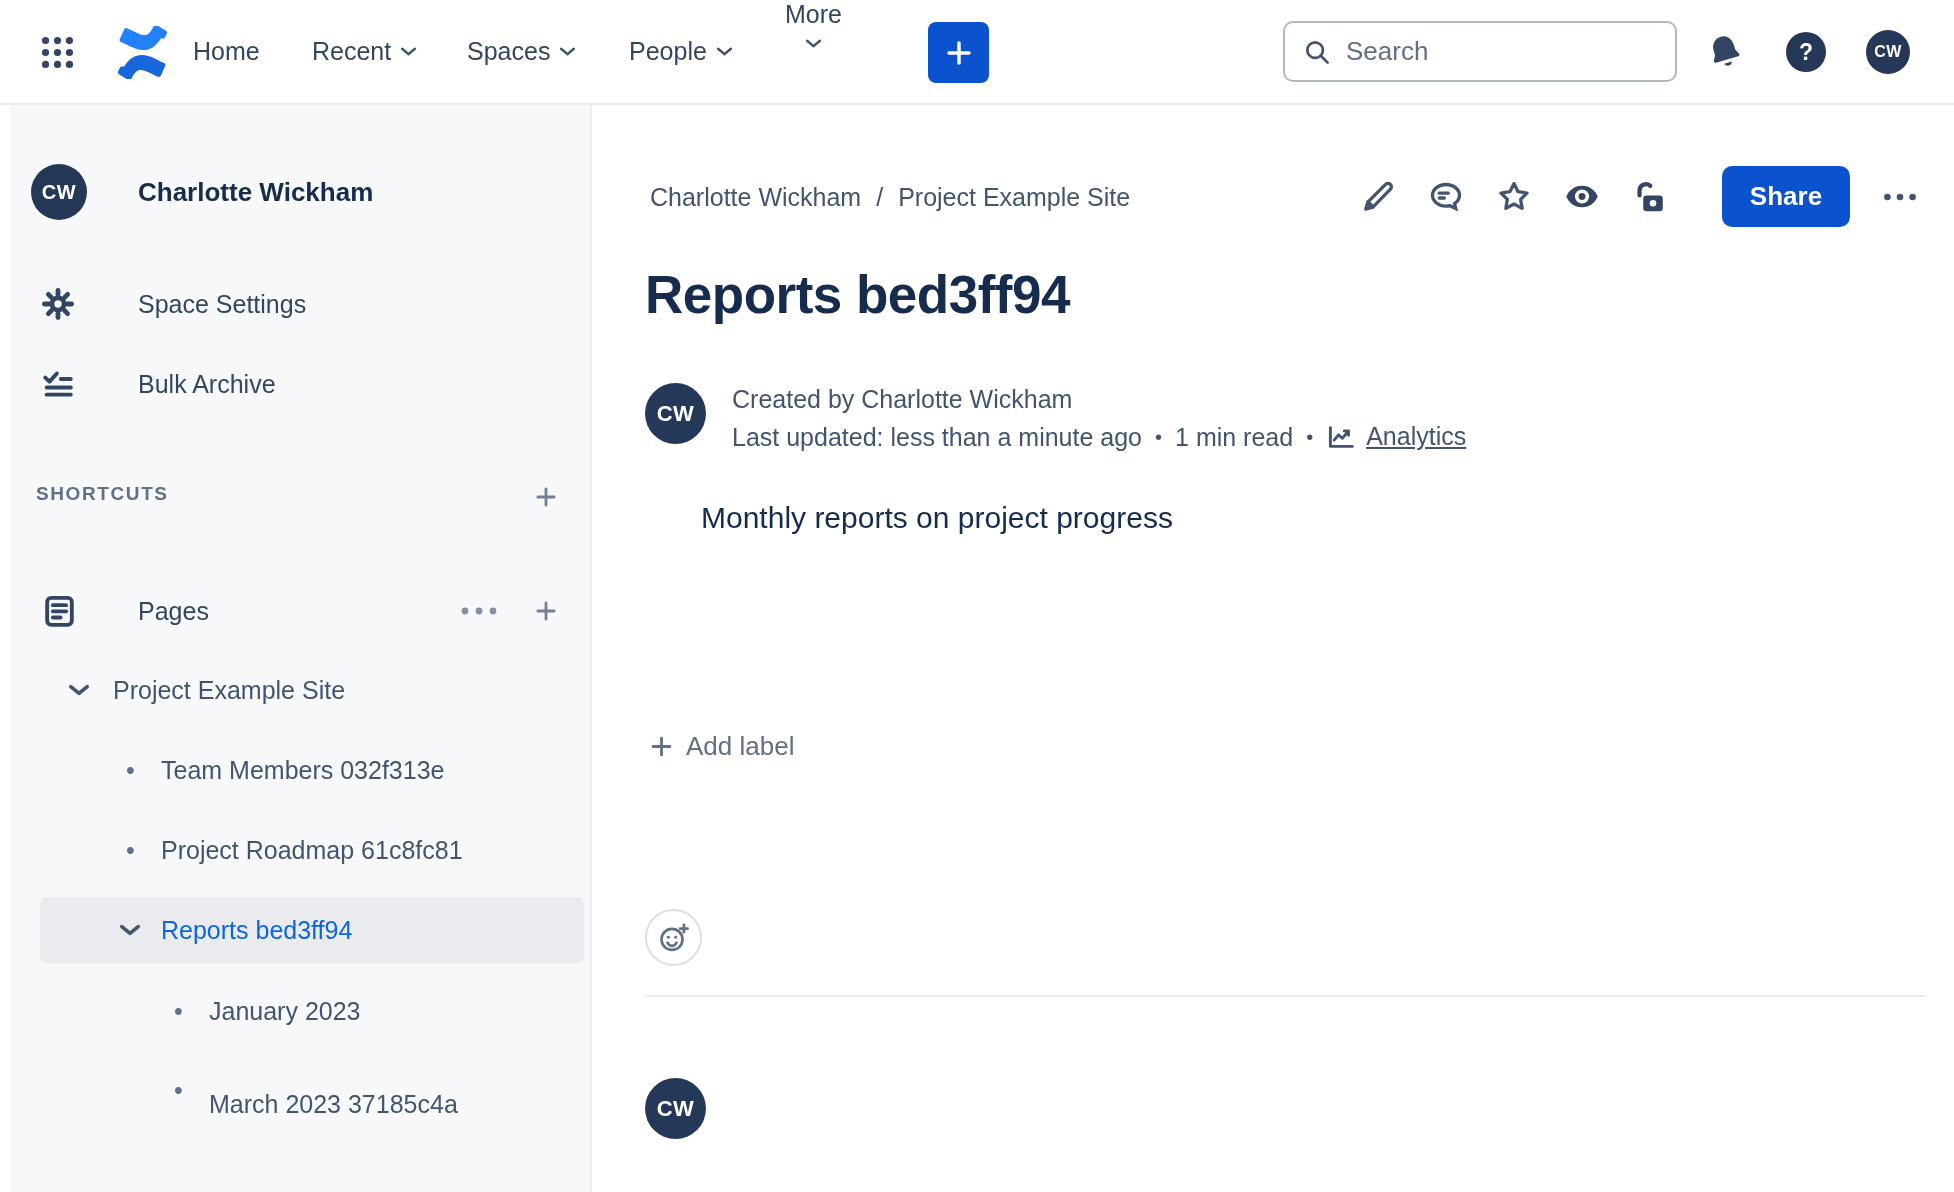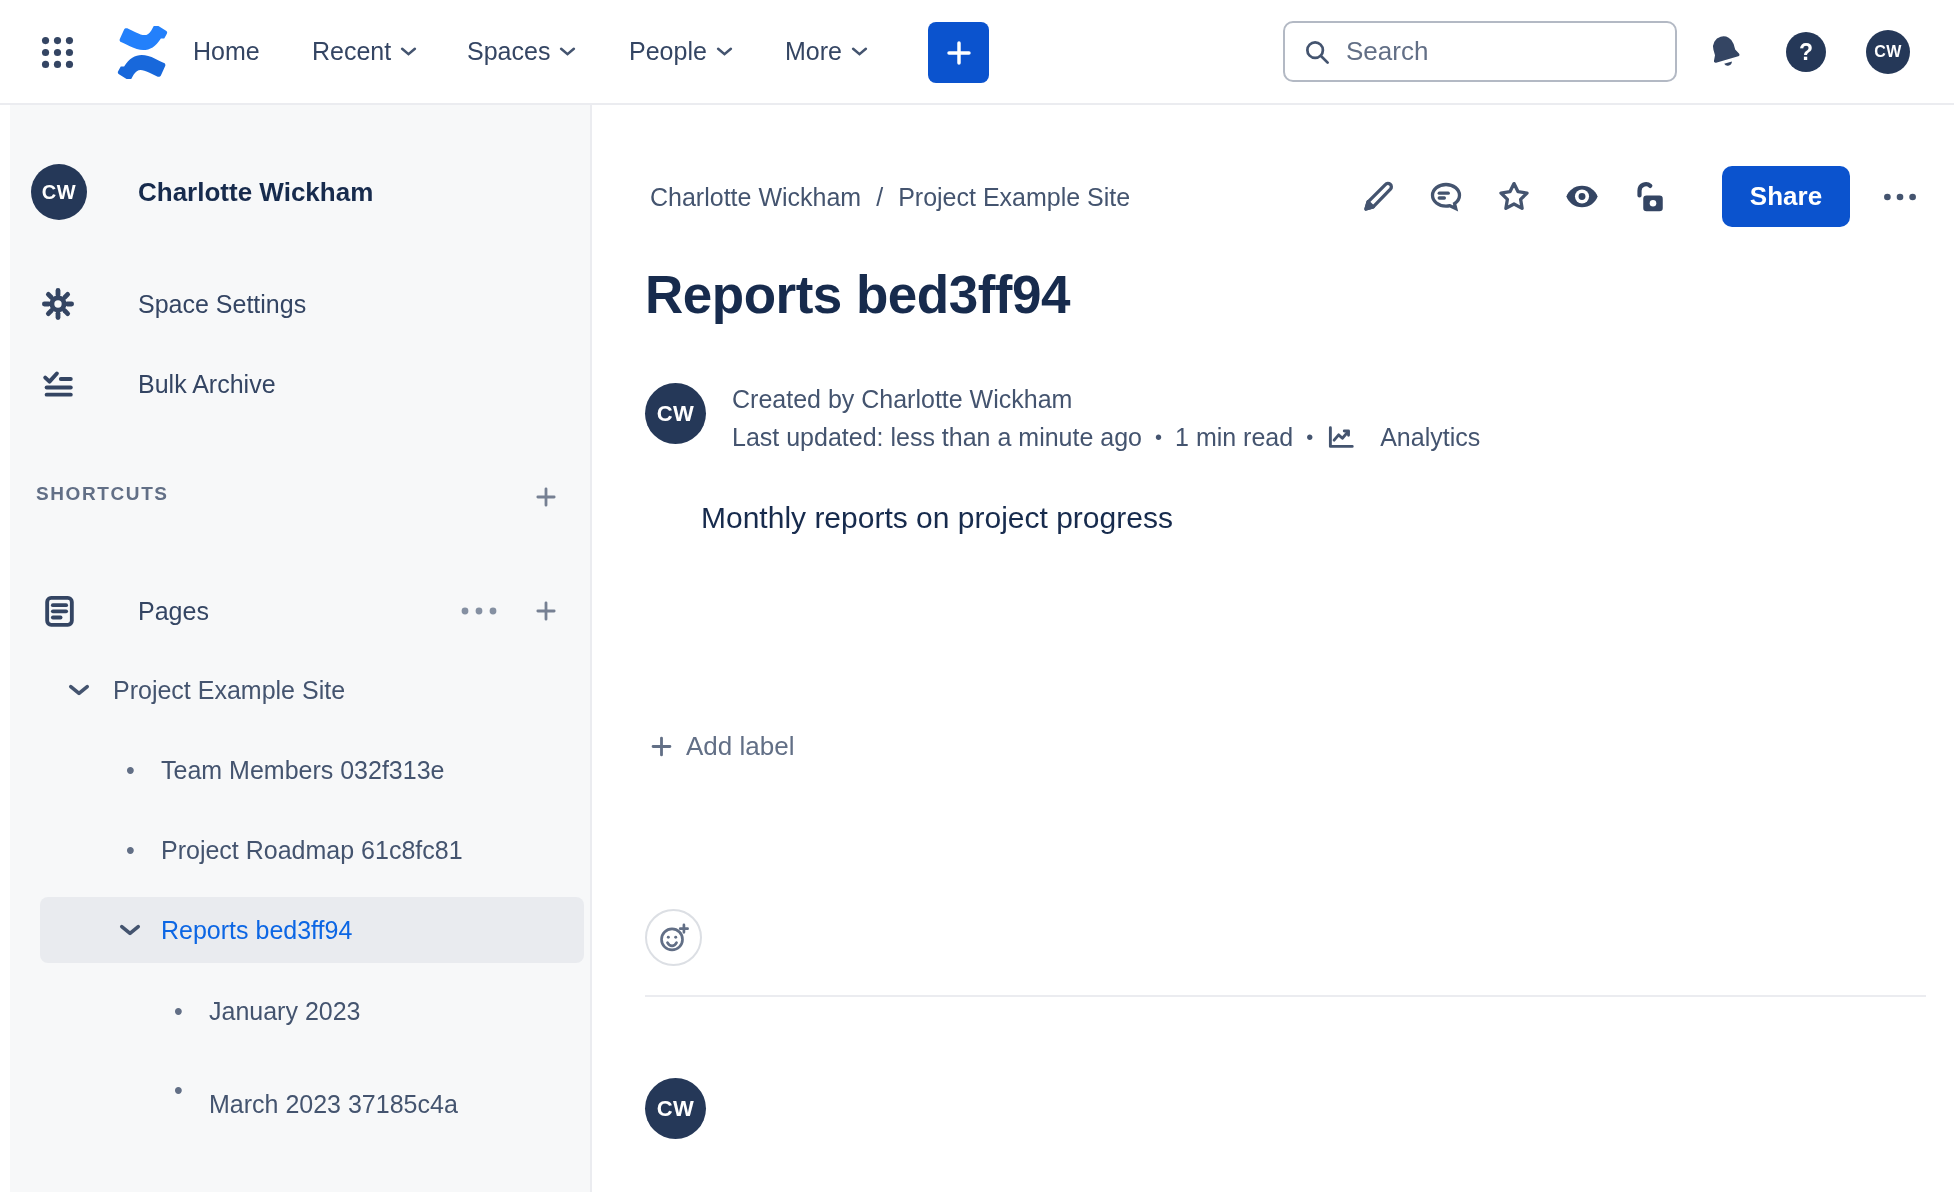--- a/index.html
+++ b/index.html
@@ -63,21 +63,21 @@
   .actions .iconbtn { width:36px; }
   .sharebtn { width:128px; height:61px; background:#0B53CE; border:none; border-radius:10px;
               color:#fff; font-size:26px; font-weight:700; font-family:"Liberation Sans", sans-serif;
               cursor:pointer; margin-left:22px; }
   .pagetitle { position:absolute; left:645px; top:264px; font-size:53px; font-weight:600;
                letter-spacing:-0.5px; color:#172B4D; }
   .byline-avatar { position:absolute; left:645px; top:383px; width:61px; height:61px; font-size:22px; }
   .byline { position:absolute; left:732px; top:385px; font-size:25px; color:#44546F; }
   .byline .l2 { margin-top:8px; display:flex; align-items:center; gap:13px; }
   .byline .dot { font-size:20px; }
-  .analytics { display:flex; align-items:flex-end; gap:24px; cursor:pointer; }
+  .analytics { display:flex; align-items:flex-start; gap:10px; cursor:pointer;text-decoration:underline; }
   .bodytext { position:absolute; left:701px; top:501px; font-size:30px; font-weight:500; color:#172B4D; }
   .addlabel { position:absolute; left:648px; top:727px; height:38px; display:flex; align-items:center;
               gap:11px; color:#626F86; font-size:26px; cursor:pointer; }
   .reactbtn { position:absolute; left:645px; top:909px; width:57px; height:57px; border-radius:50%;
               border:2px solid #DCDFE4; background:#fff; display:flex; align-items:center;
               justify-content:center; cursor:pointer; }
   .reactprompt { position:absolute; left:718px; top:922px; font-size:26px; color:#44546F; }
   .divider { position:absolute; left:645px; top:995px; width:1281px; height:2px; background:#EBECF0; }
   .comment-avatar { position:absolute; left:645px; top:1078px; width:61px; height:61px; font-size:22px; }
   .commentbox { position:absolute; left:729px; top:1077px; width:1197px; height:74px;
@@ -127,21 +127,21 @@
       <svg class="navchev" viewBox="0 0 16 10" fill="none" stroke="#44546F" stroke-width="2.4" stroke-linecap="round">
           <path d="M2 2.5l6 5 6-5"></path>
         </svg>
     </div>
     <div class="navitem" style="left:467px;">
       <span>Spaces</span>
       <svg class="navchev" viewBox="0 0 16 10" fill="none" stroke="#44546F" stroke-width="2.4" stroke-linecap="round">
           <path d="M2 2.5l6 5 6-5"></path>
         </svg>
     </div>
-    <div class="navitem" style="left:785px;">
+    <div class="navitem" style="left:785px;flex-direction:column;">
       <span>More</span>
       <svg class="navchev" viewBox="0 0 16 10" fill="none" stroke="#44546F" stroke-width="2.4" stroke-linecap="round">
           <path d="M2 2.5l6 5 6-5"></path>
         </svg>
     </div>
 
     <div class="createbtn">
       <svg width="32" height="32" viewBox="0 0 24 24" fill="none" stroke="#fff" stroke-width="2.6" stroke-linecap="round">
           <path d="M12 4.5v15M4.5 12h15"></path>
         </svg>

